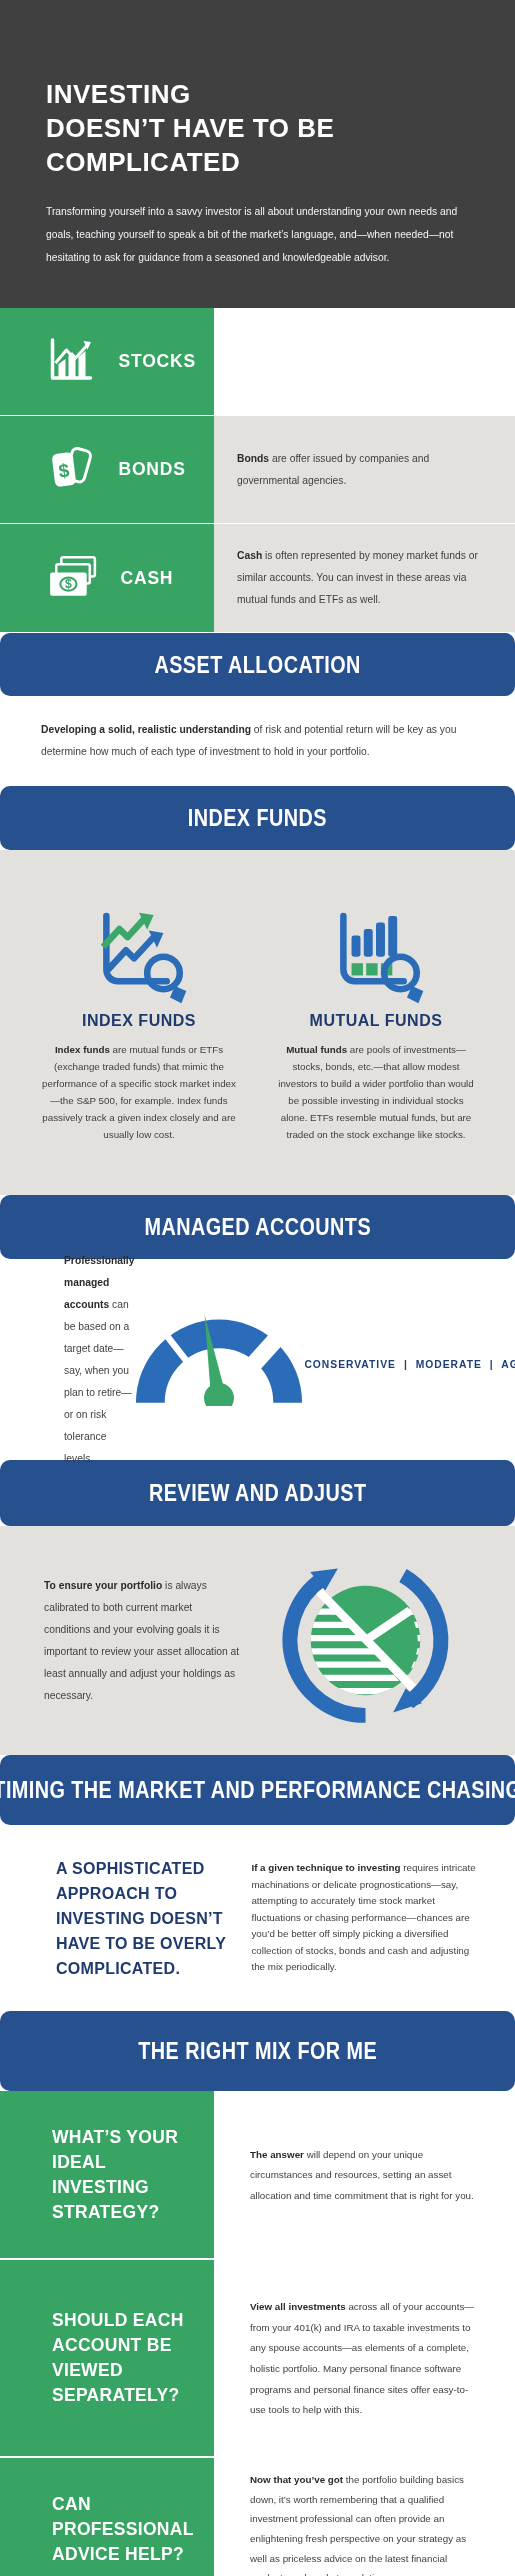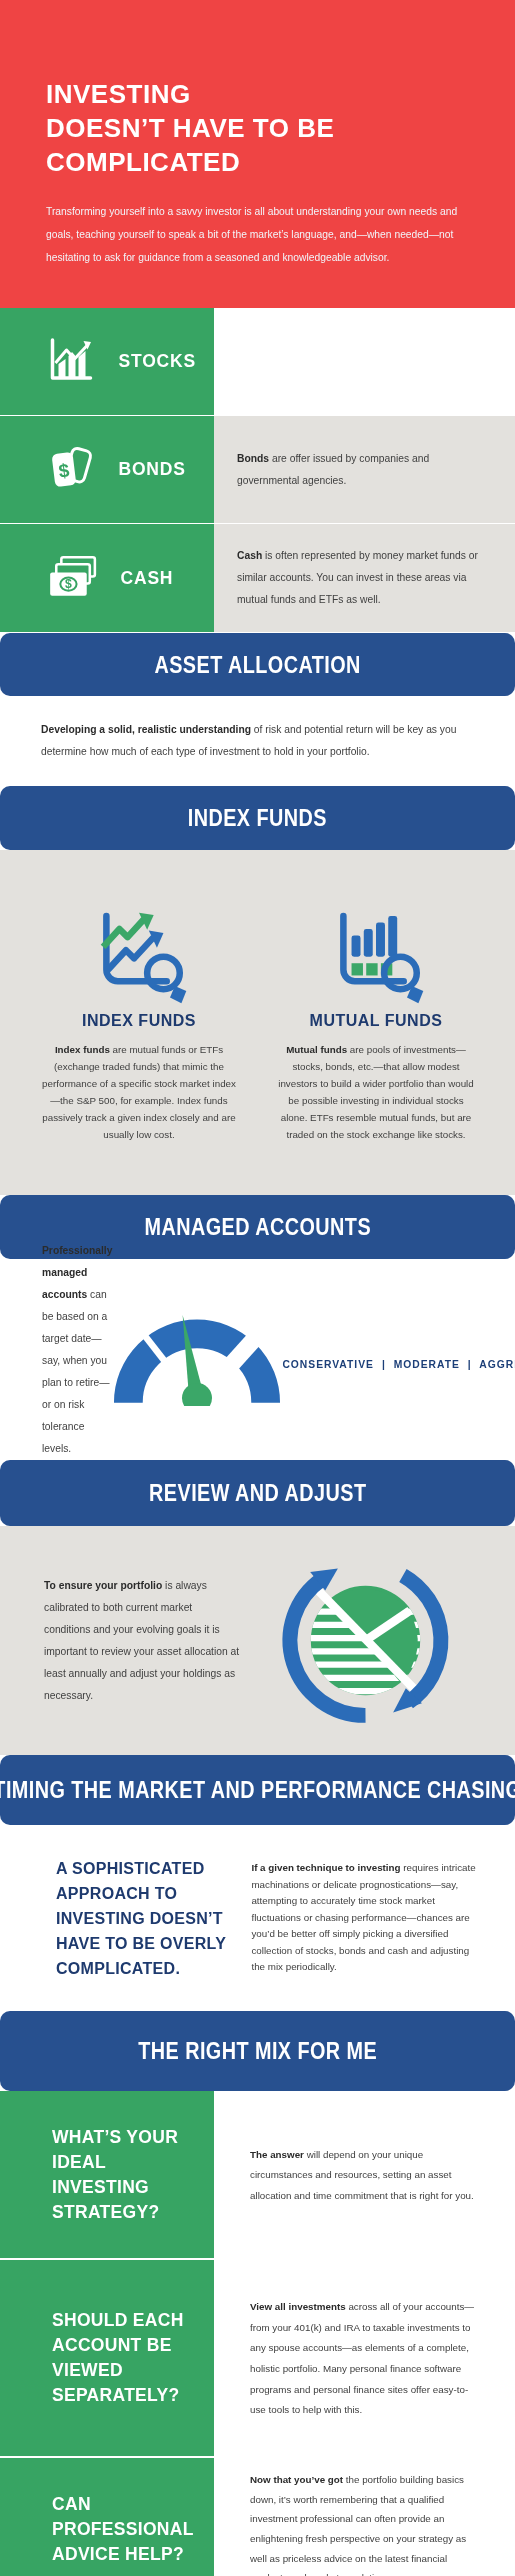--- a/index.html
+++ b/index.html
@@ -2,21 +2,21 @@
 <html style="font-size:8.2px"><head>
 <meta charset="utf-8">
 <style>
   html,body{margin:0;padding:0;background:#ffffff;}
   .page{
     width:515px;height:2757px;margin:0 auto;position:relative;
     font-family:"Liberation Sans", sans-serif;background:#ffffff;overflow:hidden;
   }
   section{box-sizing:border-box;}
   
-  .hero{height:308px;background:#ef4444;color:#ffffff;padding:77px 46px 16px 46px;}
+  .hero{height:308px;background:#404040;color:#ffffff;padding:77px 46px 16px 46px;}
   .hero h1{margin:0;font-size:26px;line-height:34px;font-weight:bold;letter-spacing:0.5px;}
   .hero h1 span{display:block;}
   .hero p{margin:20.6px 0 0 0;font-size:10.3px;line-height:23px;font-weight:300;max-width:428px;color:#f2f5fa;}
   
   .assets{height:325px;display:flex;flex-direction:column;}
   .asset-row{height:108px;display:flex;border-bottom:1.5px solid #ffffff;box-sizing:border-box;}
   .asset-row:last-child{border-bottom:none;}
   .asset-left{width:214px;background:#37A463;display:flex;align-items:center;padding-left:40px;box-sizing:border-box;flex:none;}
   .asset-left svg{flex:none;}
   .asset-label{color:#ffffff;font-size:17.5px;font-weight:bold;letter-spacing:0.8px;margin-left:17.5px;}
@@ -32,21 +32,21 @@
   .allocation-note{height:90px;background:#ffffff;display:flex;align-items:center;padding:0 41px;}
   .allocation-note p{margin:0;font-size:10.3px;line-height:22px;color:#3F3F3F;}
   
   .funds{height:345px;background:#E3E1DD;display:flex;justify-content:center;gap:31px;padding-top:45px;}
   .fund-col{width:206px;text-align:center;}
   .fund-icon{height:111px;display:flex;align-items:center;justify-content:center;}
   .fund-col h3{margin:6.2px 0 0 0;font-size:16px;font-weight:bold;color:#1E3A6E;letter-spacing:0.5px;}
   .fund-col p{margin:11.3px auto 0 auto;font-size:9.8px;line-height:17px;color:#3F3F3F;max-width:196px;}
   
   .managed{height:201px;background:#ffffff;display:flex;}
-  .managed-text{width:247px;display:flex;align-items:flex-end;padding-left:42px;box-sizing:border-box;}
+  .managed-text{width:247px;display:flex;align-items:center;padding-left:64px;box-sizing:border-box;}
   .managed-text p{margin:0;font-size:10.3px;line-height:22px;color:#3F3F3F;max-width:191px;}
   .managed-visual{flex:1;display:flex;align-items:center;justify-content:center;padding-right:20.6px;}
   .gauge-labels{margin-top:9.3px;color:#1C3F78;font-size:10.3px;font-weight:bold;letter-spacing:1px;word-spacing:4.1px;white-space:nowrap;}
   
   .review{height:229px;background:#E3E1DD;display:flex;}
   .review-text{width:247px;display:flex;align-items:center;padding-left:44px;box-sizing:border-box;}
   .review-text p{margin:0;font-size:10.3px;line-height:22px;color:#3F3F3F;max-width:196px;}
   .review-visual{flex:1;display:flex;align-items:center;justify-content:center;padding-right:31px;}
   
   .timing{height:186px;background:#ffffff;display:flex;align-items:center;padding:0 36px 0 44px;justify-content:space-between;}

